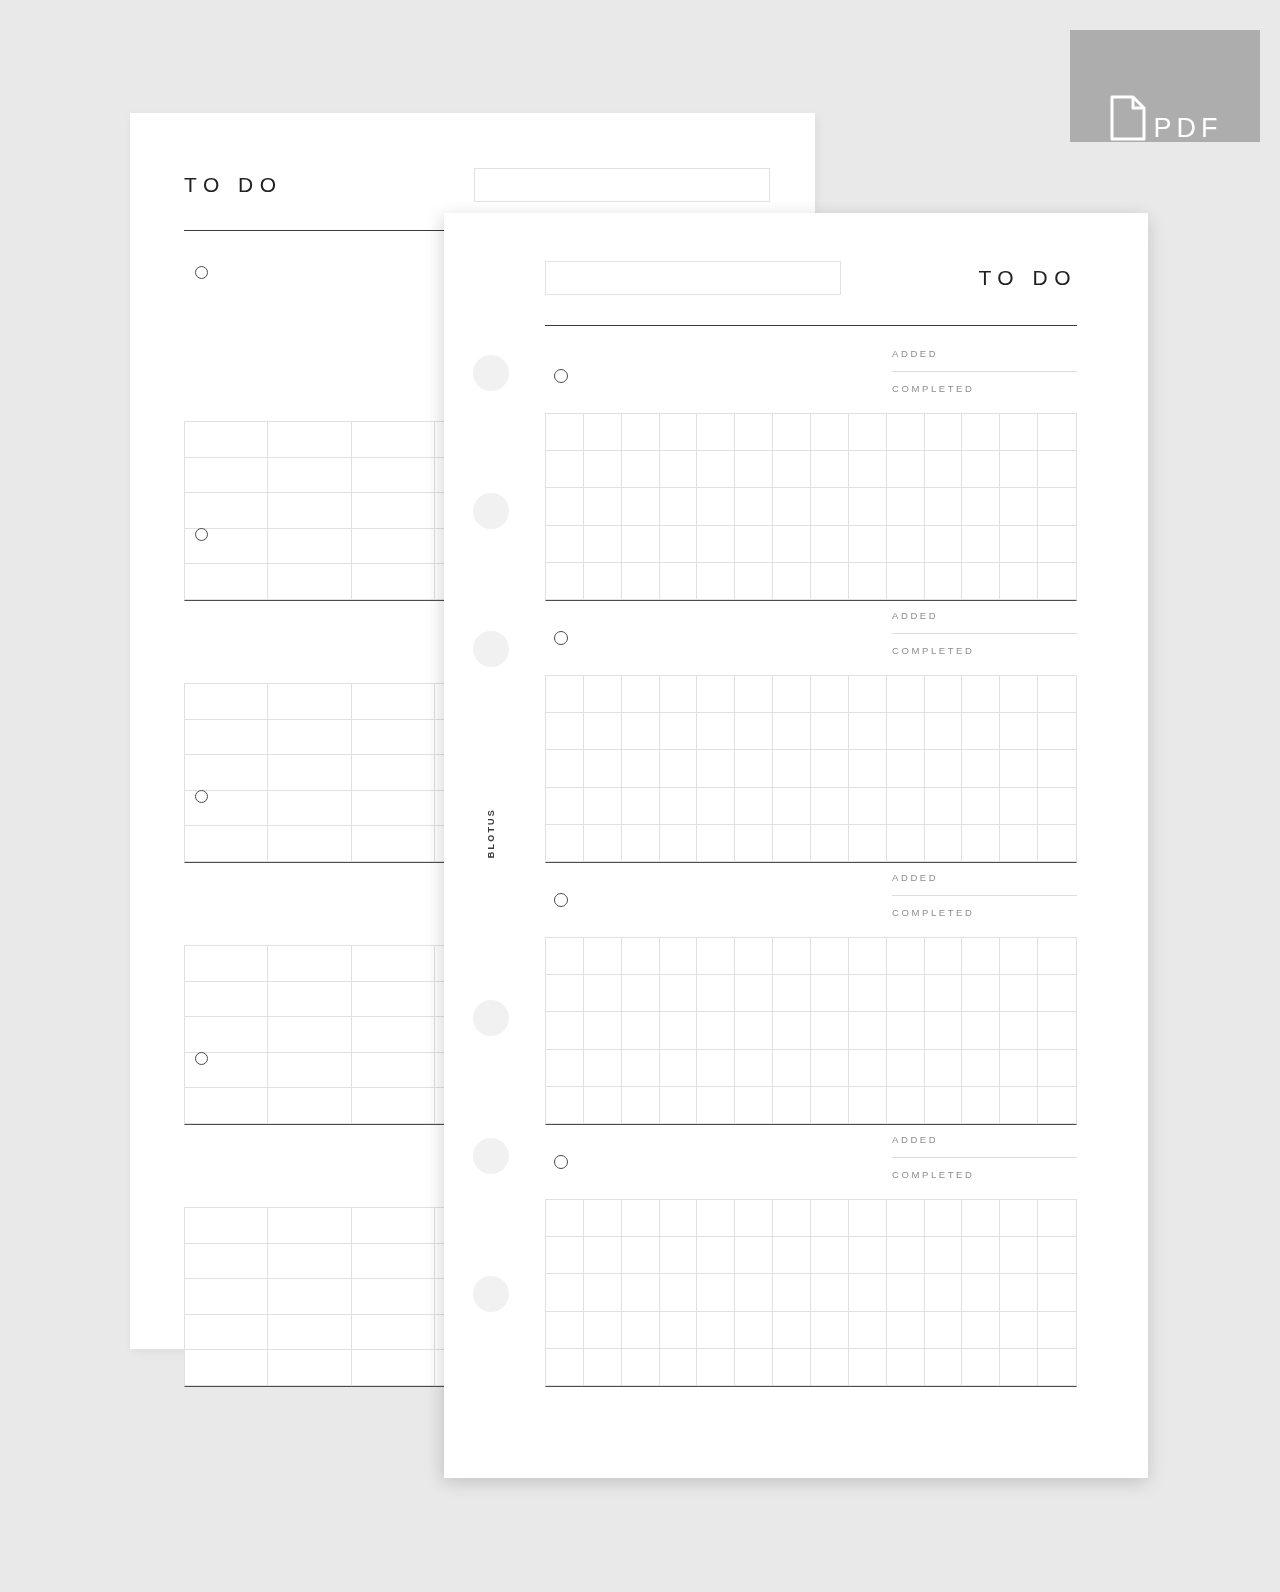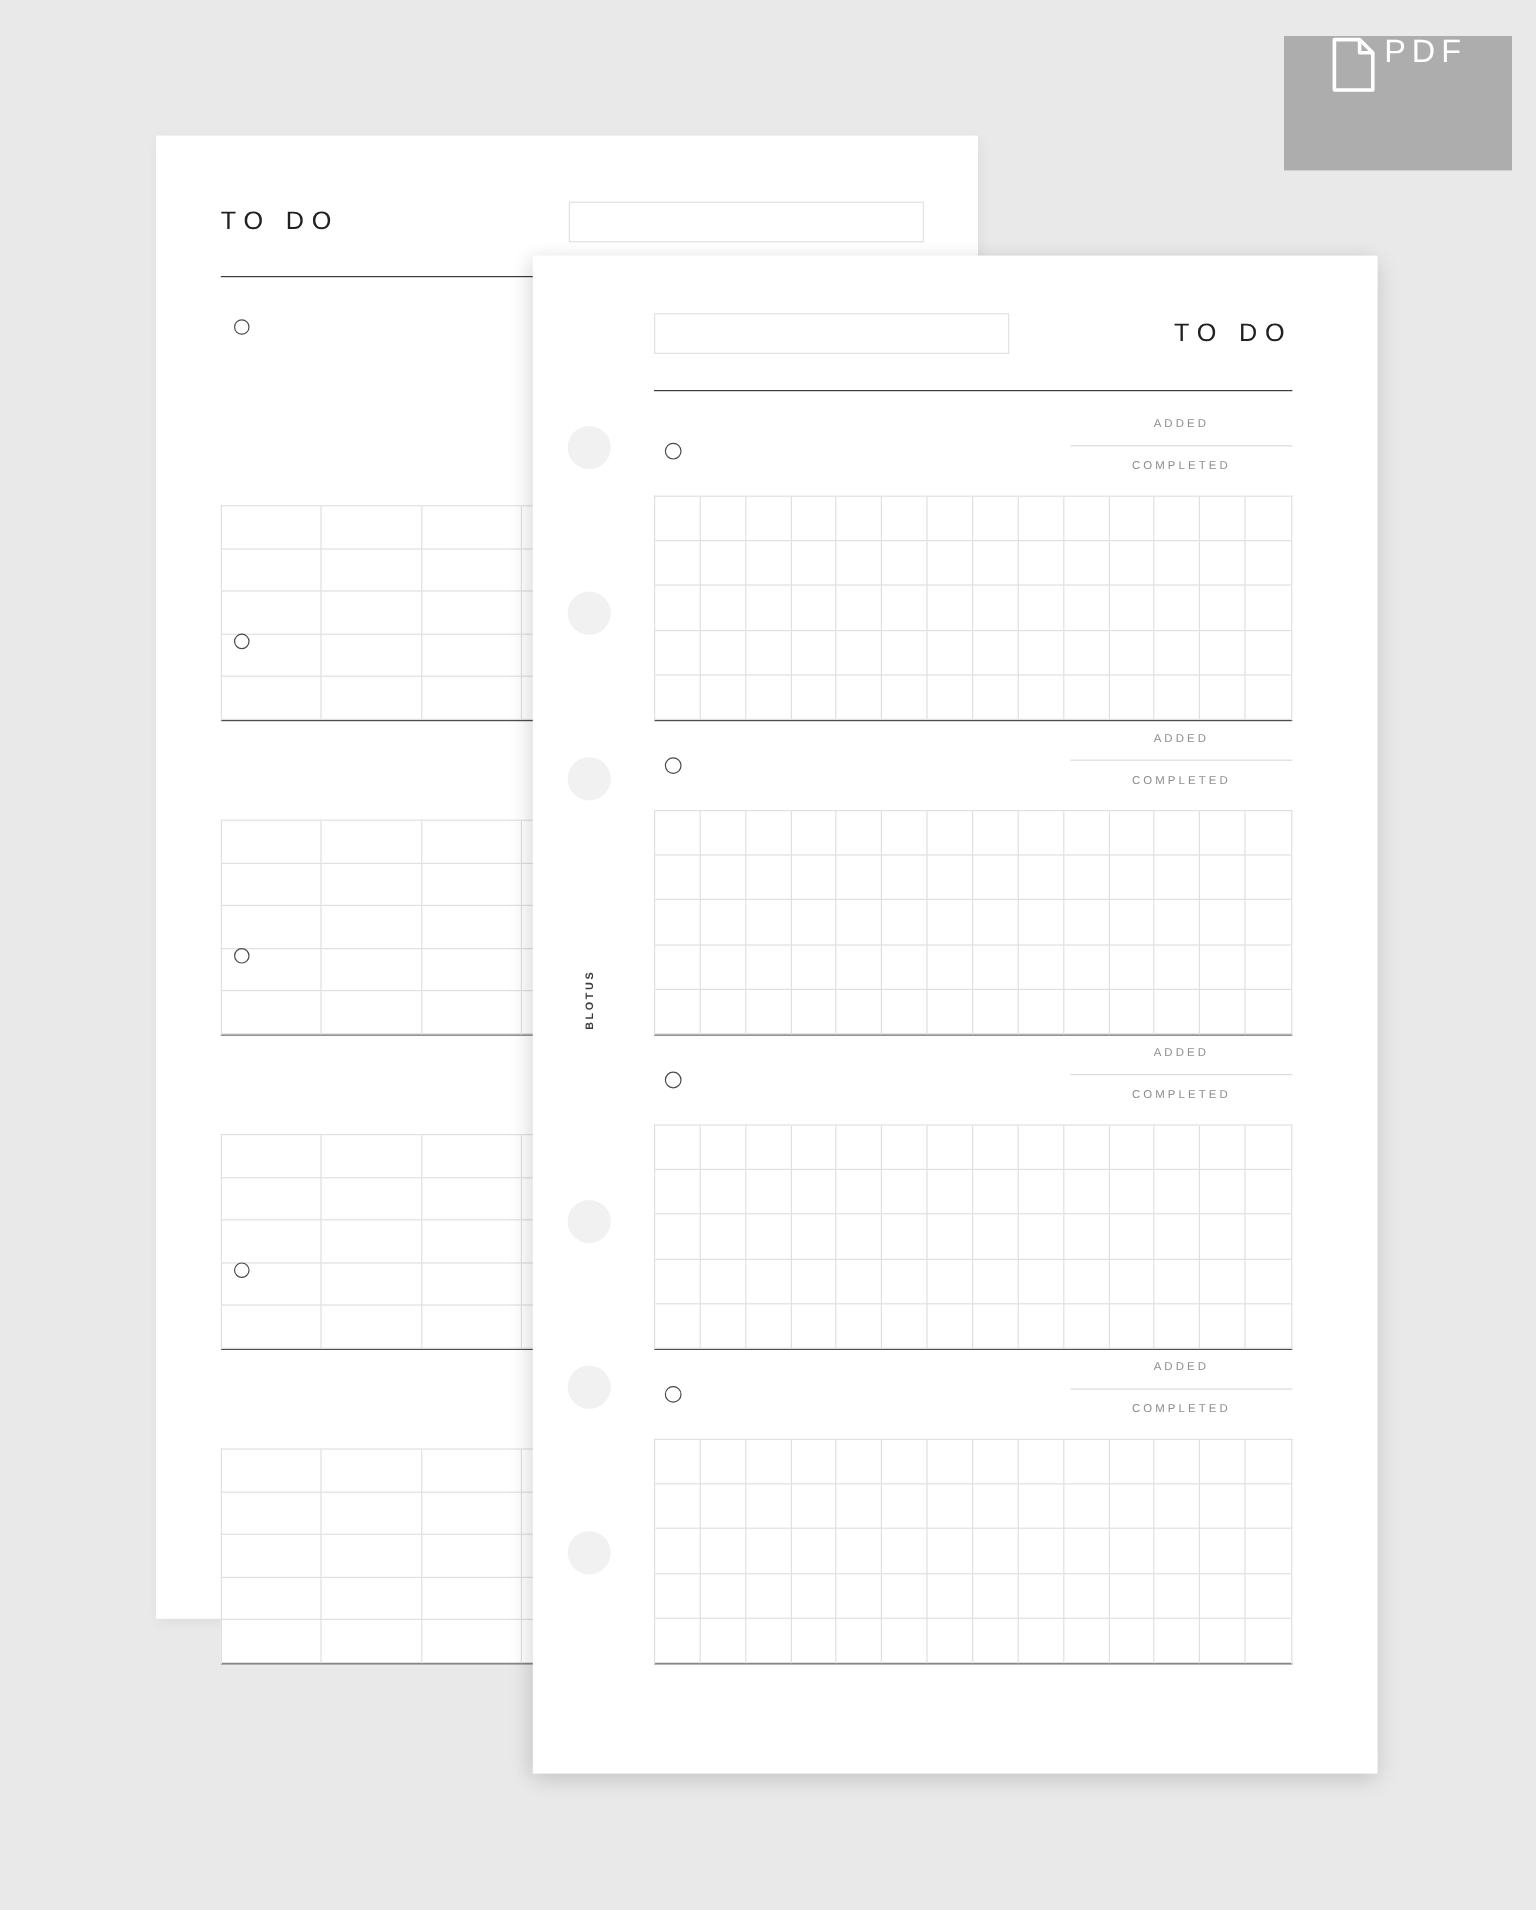--- a/index.html
+++ b/index.html
@@ -21,21 +21,21 @@
 
   
   .pdf-badge {
     position: absolute;
     left: 1070px;
     top: 30px;
     width: 190px;
     height: 112px;
     background: #adadad;
     display: flex;
-    align-items: flex-start;
+    align-items: flex-end;
     justify-content: center;
     gap: 6px;
   }
   .pdf-icon { width: 40px; height: 48px; display: block; }
   .pdf-label {
     color: #ffffff;
     font-size: 27px;
     letter-spacing: 5px;
     font-weight: 400;
     line-height: 1;
@@ -99,21 +99,20 @@
   }
 
   .meta { position: absolute; }
   .meta-label {
     font-size: 9.5px;
     letter-spacing: 2.6px;
     color: #8d8d8d;
     font-weight: 400;
     line-height: 1;
     white-space: nowrap;
-    text-align: center;
   }
   .meta-div {
     height: 1px;
     background: #dddddd;
     width: 100%;
   }
 
   .grid {
     position: absolute;
     border-top: 1px solid #e0e0e0;

